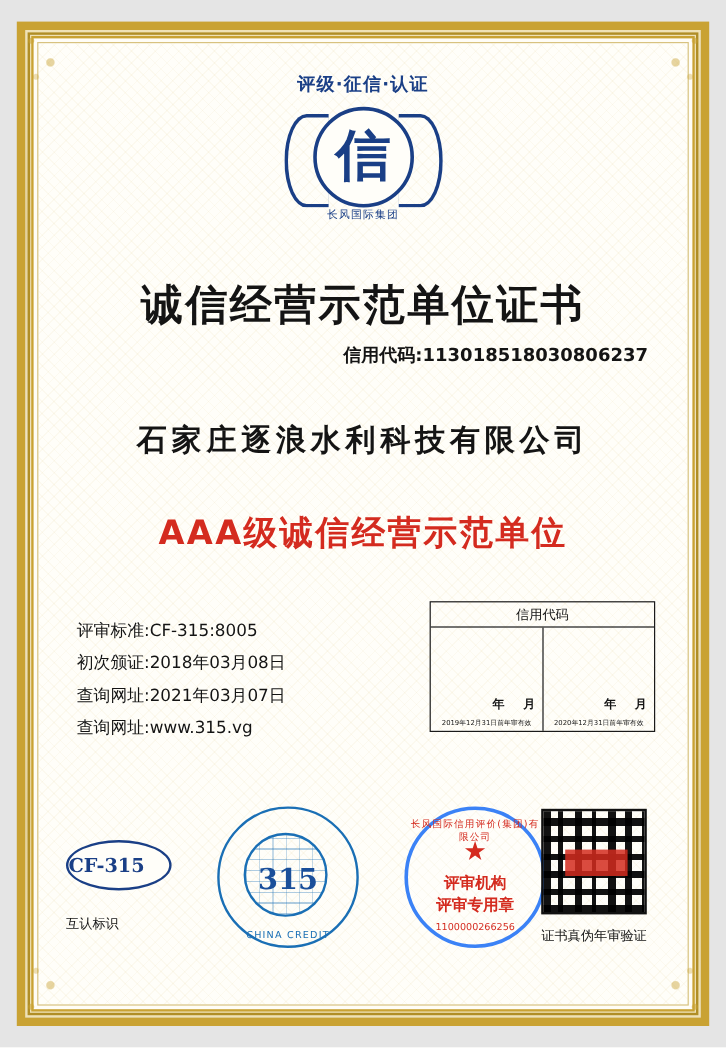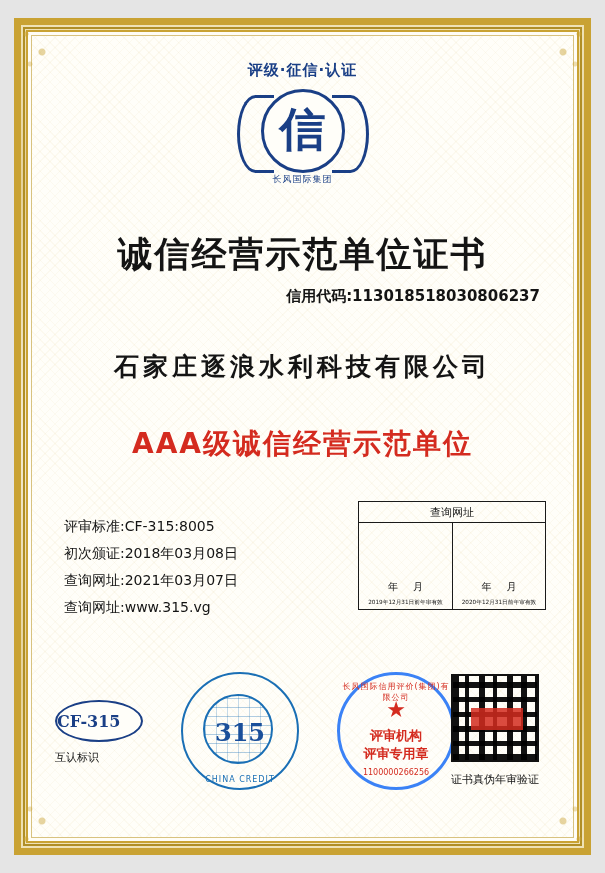--- a/index.html
+++ b/index.html
@@ -233,25 +233,26 @@
   .review-cell {
     flex: 1 1 50%;
     position: relative;
     box-sizing: border-box;
   }
   .review-cell + .review-cell { border-left: 1px solid #1a1a1a; }
   .review-ym {
     position: absolute;
     left: 0; right: 0;
     bottom: 15px;
-    text-align: center;
+    text-align: right;
     font-size: 10px;
     color: #141414;
     letter-spacing: 6px;
     padding-left: 6px;
+    font-weight: bold;
   }
   .review-note {
     position: absolute;
     left: 0; right: 0;
     bottom: 2px;
     text-align: center;
     font-size: 6px;
     color: #141414;
     transform: scale(0.95);
   }
@@ -279,21 +280,21 @@
     color: #1a3f86;
     font-size: 16px;
     font-weight: bold;
     line-height: 40px;
     letter-spacing: 0px;
     font-family: "DejaVu Serif", serif;
     background: #fffef9;
     box-sizing: border-box;
   }
   .seal-cf-label {
-    margin-top: 8px;
+    margin-top: 20px;
     font-size: 11px;
     color: #141414;
     font-family: "DejaVu Sans", sans-serif;
   }
 
   .seal-globe {
     position: absolute;
     left: 150px;
     top: 8px;
     width: 118px;
@@ -459,21 +460,21 @@
     <div class="grade-line">AAA级诚信经营示范单位</div>
 
     <div class="details">
       <div>评审标准:CF-315:8005</div>
       <div>初次颁证:2018年03月08日</div>
       <div>查询网址:2021年03月07日</div>
       <div>查询网址:www.315.vg</div>
     </div>
 
     <div class="review-box">
-      <div class="review-title">查询网址</div>
+      <div class="review-title">信用代码</div>
       <div class="review-cells">
         <div class="review-cell">
           <div class="review-ym">年 月</div>
           <div class="review-note">2019年12月31日前年审有效</div>
         </div>
         <div class="review-cell">
           <div class="review-ym">年 月</div>
           <div class="review-note">2020年12月31日前年审有效</div>
         </div>
       </div>

